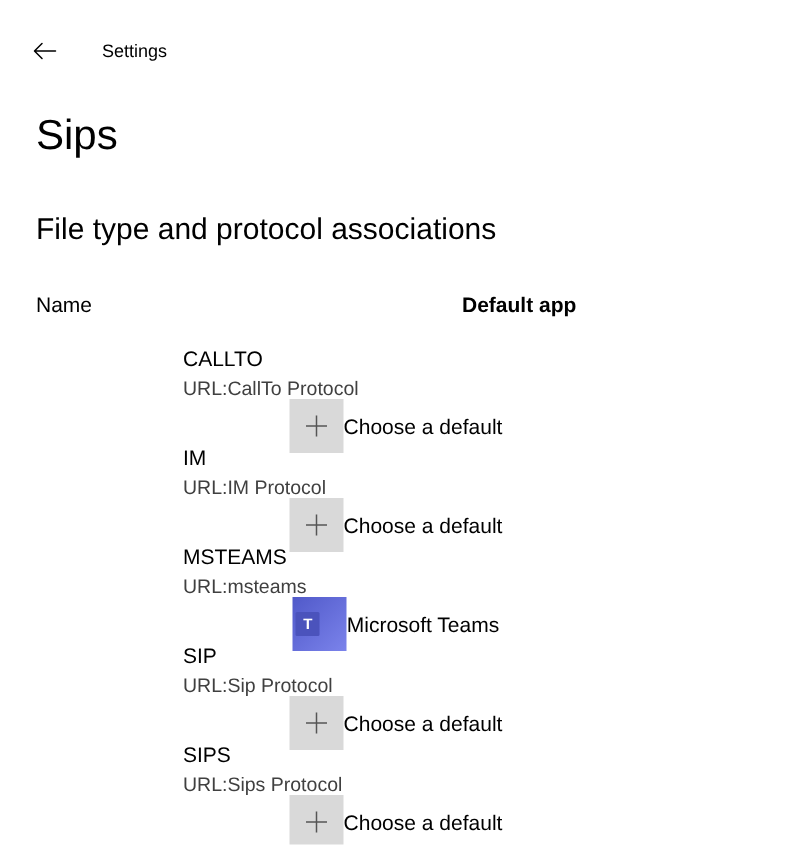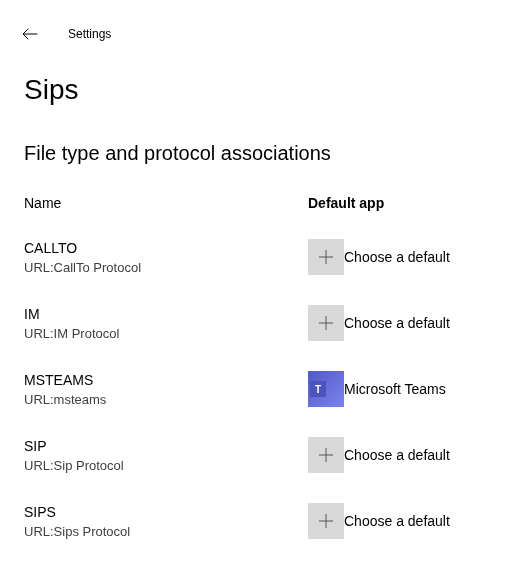--- a/index.html
+++ b/index.html
@@ -53,20 +53,21 @@
     }
     .col-app {
       font-size: 14px;
       font-weight: bold;
     }
     .row {
       display: flex;
       align-items: center;
       height: 52px;
       margin-bottom: 14px;
+      flex-direction: column;
     }
     .row-left {
       width: 284px;
     }
     .row-name {
       font-size: 14px;
       color: #000;
       margin-bottom: 4px;
     }
     .row-desc {

